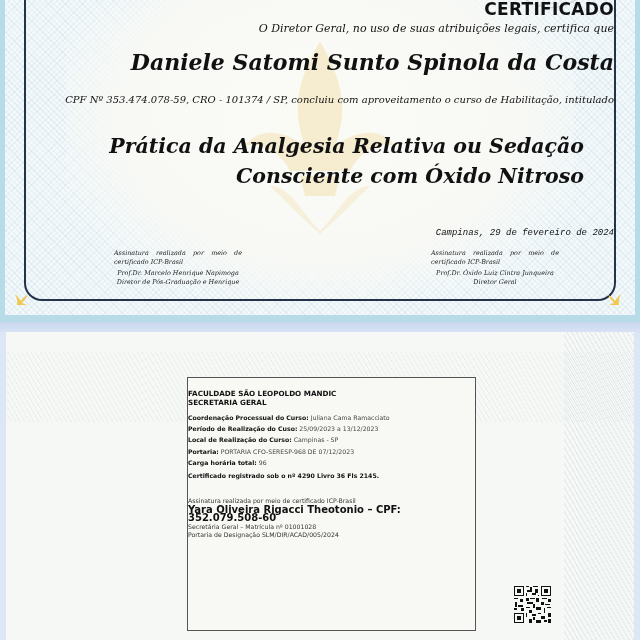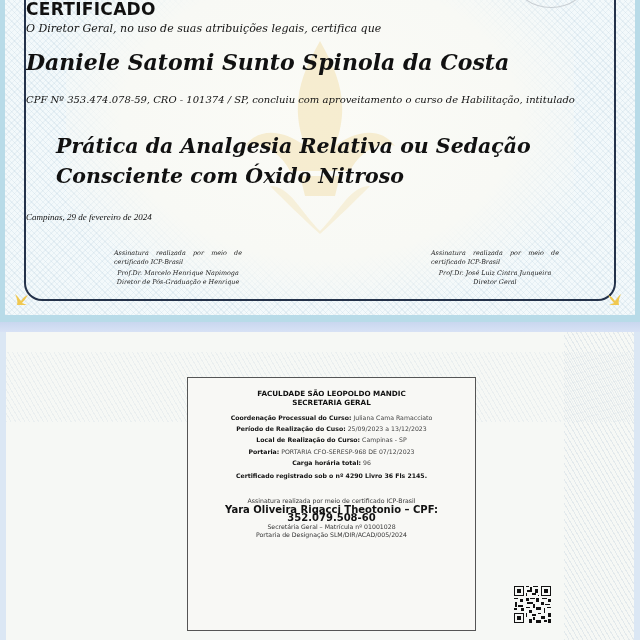--- a/index.html
+++ b/index.html
@@ -34,41 +34,41 @@
   }
   .fleur {
     position: absolute; left: 50%; top: 40px; width: 180px; height: 200px;
     transform: translateX(-50%);
     opacity: 0.55;
   }
   .seal-ring {
     position: absolute; left: 490px; top: -40px; width: 70px; height: 52px;
     border: 1px solid #c9cfd4; border-radius: 50%;
   }
-  .cert-text { position: absolute; left: 0; right: 0; text-align: left; color: #111; }
+  .cert-text { position: absolute; left: 0; right: 0; text-align: right; color: #111; }
   .cert-title {
     top: 3px; font-family: "DejaVu Sans", sans-serif; font-weight: bold;
     font-size: 17px; letter-spacing: 0.3px;
   }
   .cert-intro {
     top: 26px; font-family: "DejaVu Serif", serif; font-style: italic; font-size: 11px;
   }
   .cert-name {
     top: 53px; font-family: "DejaVu Serif", serif; font-style: italic; font-weight: bold;
     font-size: 22px;
   }
   .cert-cpf {
     top: 98px; font-family: "DejaVu Serif", serif; font-style: italic; font-size: 10px;
   }
   .cert-course {
     top: 135px; left: 30px; right: 30px; font-family: "DejaVu Serif", serif; font-style: italic;
     font-weight: bold; font-size: 20.5px; line-height: 30px;
   }
   .cert-date {
-    top: 216px; font-family: Liberation Serif, serif; font-style: italic; font-size: 9px;
+    top: 232px; font-family: Liberation Mono, monospace; font-style: italic; font-size: 9px;
   }
   .sig {
     position: absolute; width: 128px; font-family: "DejaVu Serif", serif; font-style: italic;
     font-size: 6.4px; color: #222; line-height: 9px;
   }
   .sig .icp { text-align: justify; text-align-last: left; }
   .sig .who { margin-top: 2px; text-align: center; }
   .sig-left { left: 109px; top: 249px; }
   .sig-right { left: 426px; top: 249px; }
   .corner-ornament {
@@ -99,21 +99,21 @@
     opacity: 0.7;
   }
   .page2-hatch-right {
     position: absolute; right: 0; top: 0; width: 70px; bottom: 0;
     background-image:
       repeating-linear-gradient(60deg, rgba(170,190,210,0.25) 0 1px, transparent 1px 4px);
   }
   .reg-box {
     position: absolute; left: 187px; top: 45px; width: 289px; height: 254px;
     border: 1px solid #555; background: #f8f8f5;
-    text-align: center; color: #222;
+    text-align: left; color: #222;
     font-family: "DejaVu Sans", sans-serif;
   }
   .reg-head {
     margin-top: 11px; font-weight: bold; font-size: 7.2px; line-height: 9px; color: #111;
   }
   .reg-lines { margin-top: 5px; font-size: 6.2px; line-height: 11.2px; }
   .reg-lines b { font-weight: bold; color: #111; }
   .reg-lines span.v { color: #444; }
   .reg-registered { margin-top: 4px; font-size: 6.2px; font-weight: bold; color: #111; }
   .reg-sig { font-size: 6.2px; line-height: 8.5px; color: #333; }
@@ -150,21 +150,21 @@
       <div class="icp">Assinatura realizada por meio de certificado ICP-Brasil</div>
       <div class="who">
         <div>Prof.Dr. Marcelo Henrique Napimoga</div>
         <div>Diretor de Pós-Graduação e Henrique</div>
       </div>
     </div>
 
     <div class="sig sig-right">
       <div class="icp">Assinatura realizada por meio de certificado ICP-Brasil</div>
       <div class="who">
-        <div>Prof.Dr. José Luiz Cintra Junqueira</div>
+        <div>Prof.Dr. Óxido Luiz Cintra Junqueira</div>
         <div>Diretor Geral</div>
       </div>
     </div>
   </div>
 
   <svg class="corner-ornament corner-left" viewBox="0 0 16 14">
     <path d="M2 2 C5 4 6 7 8 9 C10 6 12 4 15 3 C13 6 11 9 9 11 L14 13 L4 13 C5 10 4 6 2 2 Z" fill="#f0c850"></path>
   </svg>
   <svg class="corner-ornament corner-right" viewBox="0 0 16 14">
     <path d="M14 2 C11 4 10 7 8 9 C6 6 4 4 1 3 C3 6 5 9 7 11 L2 13 L12 13 C11 10 12 6 14 2 Z" fill="#f0c850"></path>

